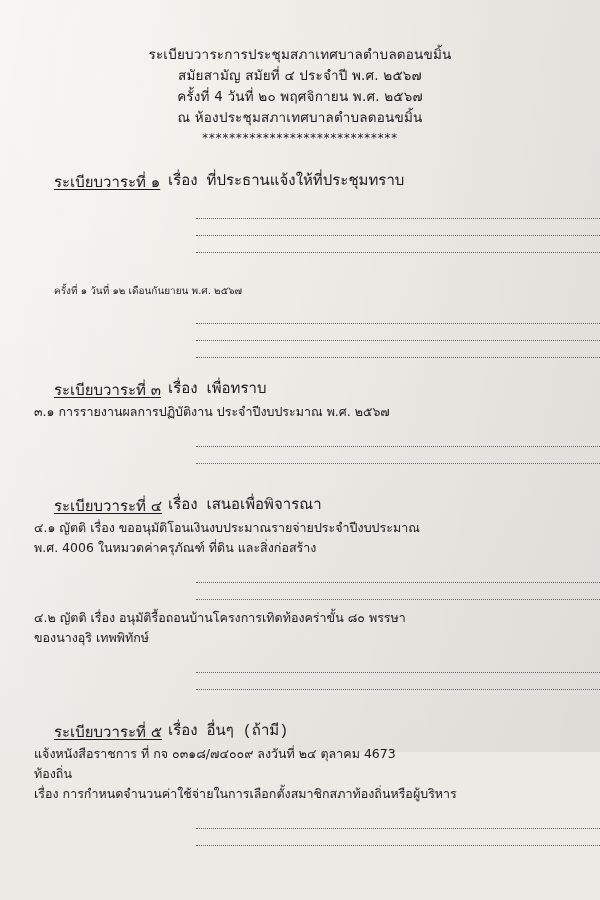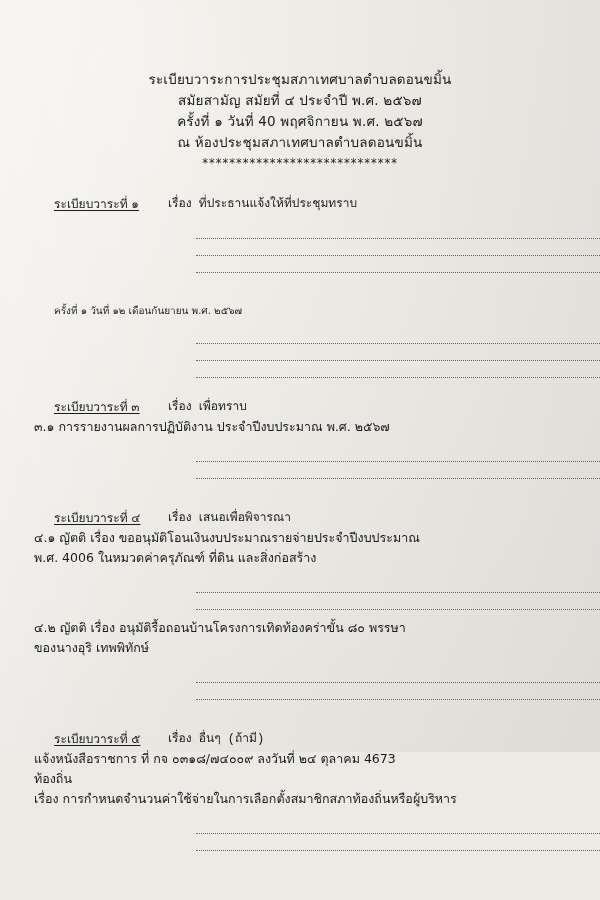--- a/index.html
+++ b/index.html
@@ -14,21 +14,21 @@
     color: #1b1b1f;
     overflow: hidden;
   }
   .page {
     position: relative;
     width: 600px;
     height: 752px;
     background:
       radial-gradient(ellipse at 20% 10%, #f3f1ec 0%, #ebe9e4 55%, #e4e2dd 100%);
     box-sizing: border-box;
-    padding: 69px 34px 20px 34px;
+    padding: 44px 34px 20px 34px;
   }
   .paper-shade {
     position: absolute;
     inset: 0;
     pointer-events: none;
     background: linear-gradient(100deg, rgba(255,255,255,0.45) 0%, rgba(255,255,255,0) 35%, rgba(0,0,0,0.03) 100%);
   }
   .content {
     position: relative;
     z-index: 2;
@@ -50,21 +50,21 @@
 
   .agenda {
     margin-top: 22px;
   }
   .item {
     margin-bottom: 4px;
   }
   .item-head {
     display: flex;
     align-items: flex-start;
-    font-size: 12px;
+    font-size: 15px;
     line-height: 1.6;
   }
   .item-label {
     text-decoration: underline;
     text-underline-offset: 2px;
     white-space: nowrap;
     flex: 0 0 auto;
     width: 112px;
     margin-left: 20px;
   }
@@ -96,21 +96,21 @@
 </head>
 <body>
 
 <div class="page">
   <div class="paper-shade"></div>
   <div class="content">
 
     <div class="header">
       <div>ระเบียบวาระการประชุมสภาเทศบาลตำบลดอนขมิ้น</div>
       <div>สมัยสามัญ สมัยที่ ๔ ประจำปี พ.ศ. ๒๕๖๗</div>
-      <div>ครั้งที่ ๑ วันที่ 40 พฤศจิกายน พ.ศ. ๒๕๖๗</div>
+      <div>ครั้งที่ 4 วันที่ ๒๐ พฤศจิกายน พ.ศ. ๒๕๖๗</div>
       <div>ณ ห้องประชุมสภาเทศบาลตำบลดอนขมิ้น</div>
       <div class="stars">*****************************</div>
     </div>
 
     <div class="agenda">
 
       <div class="item">
         <div class="item-head">
           <span class="item-label">ระเบียบวาระที่ ๑</span>
           <span class="item-title">เรื่อง ที่ประธานแจ้งให้ที่ประชุมทราบ</span>

